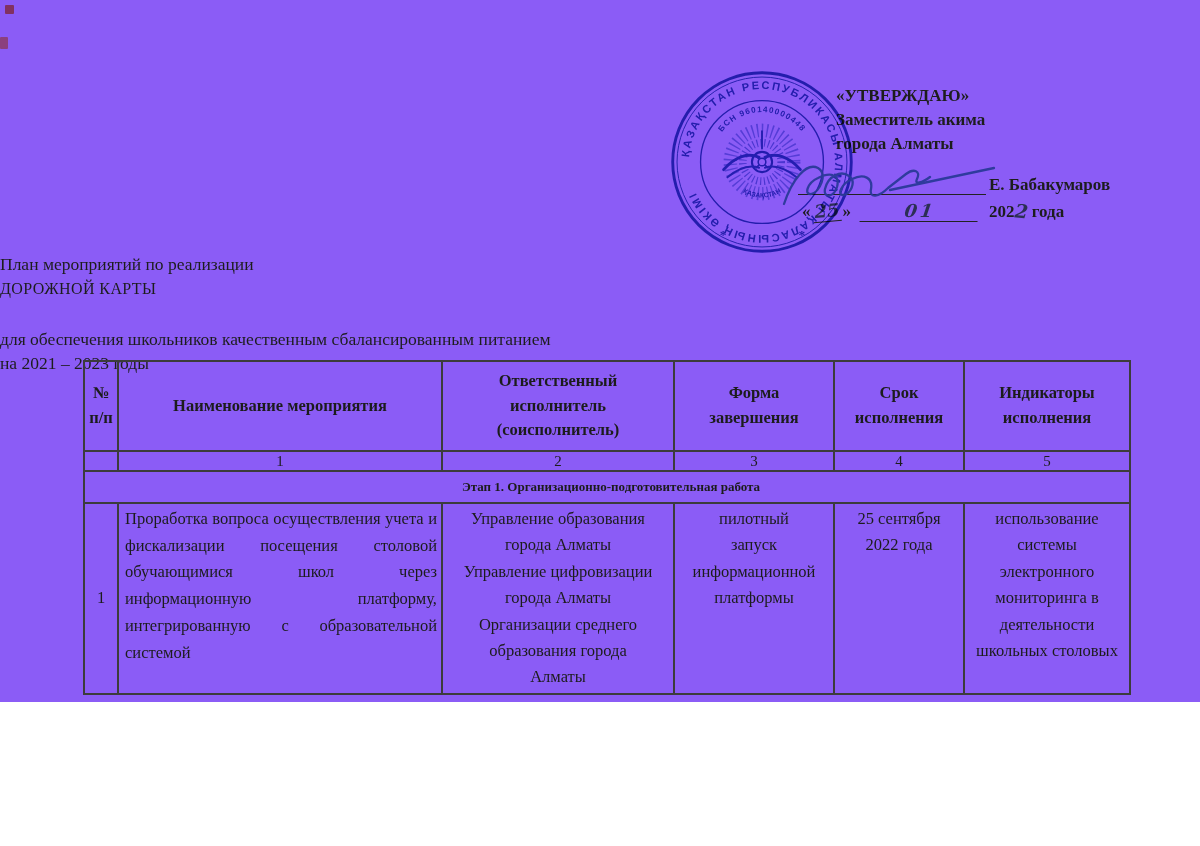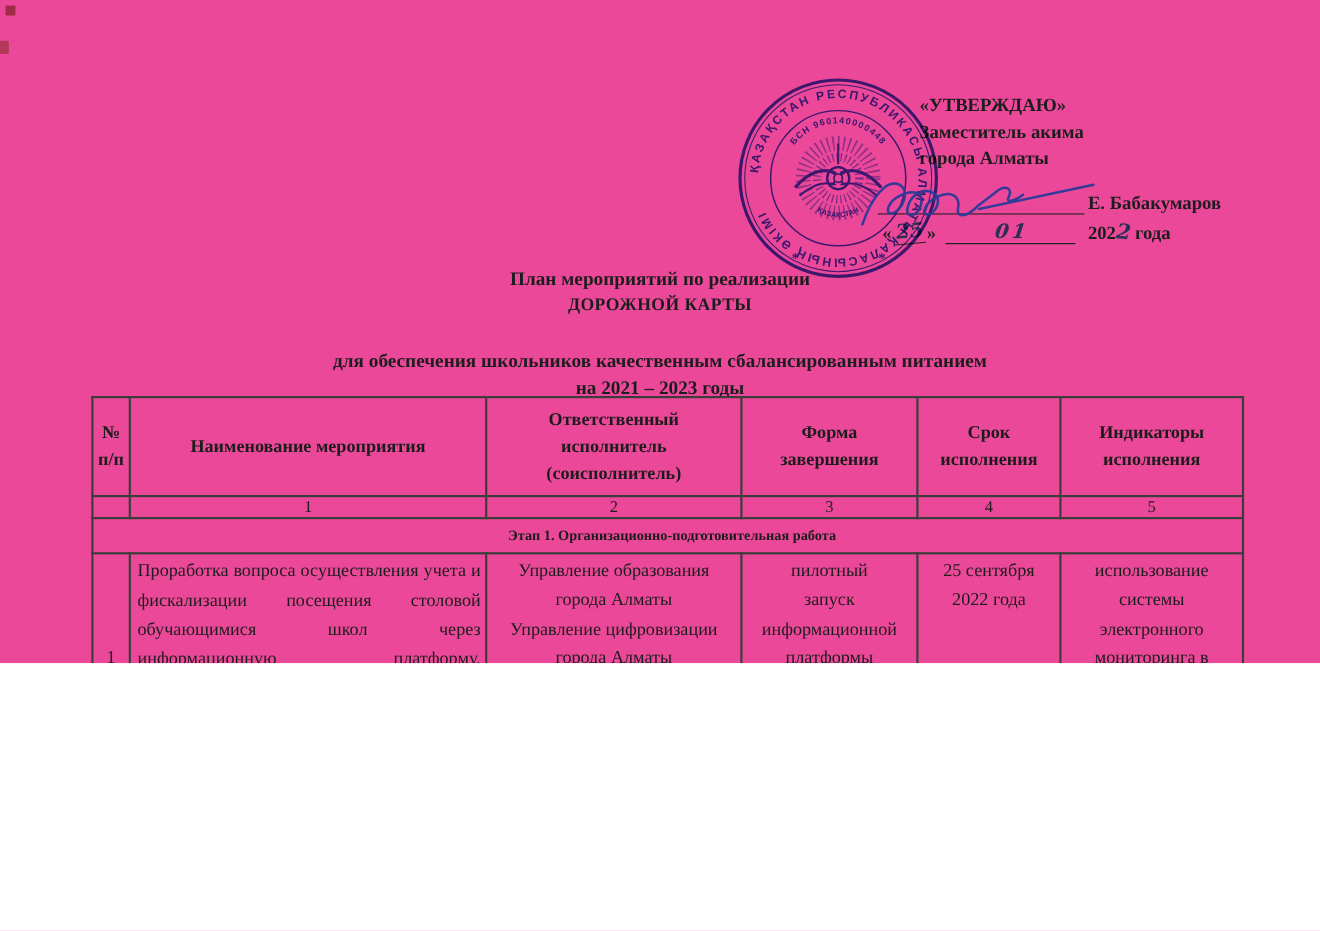--- a/index.html
+++ b/index.html
@@ -1,18 +1,18 @@
 <!DOCTYPE html>
 <html><head>
 <meta charset="utf-8">
 <style>
   html,body{margin:0;padding:0;background:#ffffff;}
   .page{
-    position:relative;width:1200px;height:603px;margin:0 auto;
-    background:#ec4899;overflow:hidden;
+    position:relative;width:1200px;height:702px;margin:0 auto;
+    background:#8b5cf6;overflow:hidden;
     font-family:"Liberation Serif",serif;color:#1d1d1d;
   }
   .speck{position:absolute;border-radius:1px;}
   .speck1{left:5px;top:5px;width:9px;height:9px;background:#7e2024;opacity:.7;}
   .speck2{left:0px;top:37px;width:8px;height:12px;background:#8c2d2f;opacity:.6;}
 
   
   .approval{position:absolute;left:836px;top:84px;width:320px;font-weight:bold;
     font-size:17px;line-height:24px;z-index:2;}
   .sig-line{position:absolute;left:798px;top:172px;width:352px;display:flex;align-items:flex-end;z-index:2;text-align:center;}
@@ -25,21 +25,21 @@
   .day-box{width:28px;height:21px;text-align:center;font-size:18px;transform:rotate(-5deg);}
   .month-box{width:118px;height:21px;text-align:center;font-size:18px;letter-spacing:3px;transform:skewX(-8deg);}
   .year-hand{font-size:19px;transform:rotate(6deg);display:inline-block;}
   .q{padding:0 2px;}
 
   
   .stamp{position:absolute;left:666px;top:66px;width:192px;height:192px;z-index:3;
     mix-blend-mode:multiply;opacity:.92;}
 
   
-  .title-block{position:absolute;left:0;top:242px;width:1200px;text-align:center;font-weight:bold;}
+  .title-block{position:absolute;left:0;top:253px;width:1200px;text-align:left;font-weight:normal;}
   .t1{font-size:17.5px;line-height:23px;}
   .t2{font-size:16px;line-height:25px;letter-spacing:.4px;}
   .t3{font-size:17.5px;line-height:24px;margin-top:26px;}
   .t4{font-size:17.5px;line-height:24px;}
 
   
   .doc-table{position:absolute;left:83px;top:360px;width:1046px;border-collapse:collapse;
     table-layout:fixed;color:#1c1c1c;}
   .doc-table td,.doc-table th{border:2px solid #3c3c3c;padding:2px 4px;overflow:hidden;}
   .preline{white-space:pre-line;}

